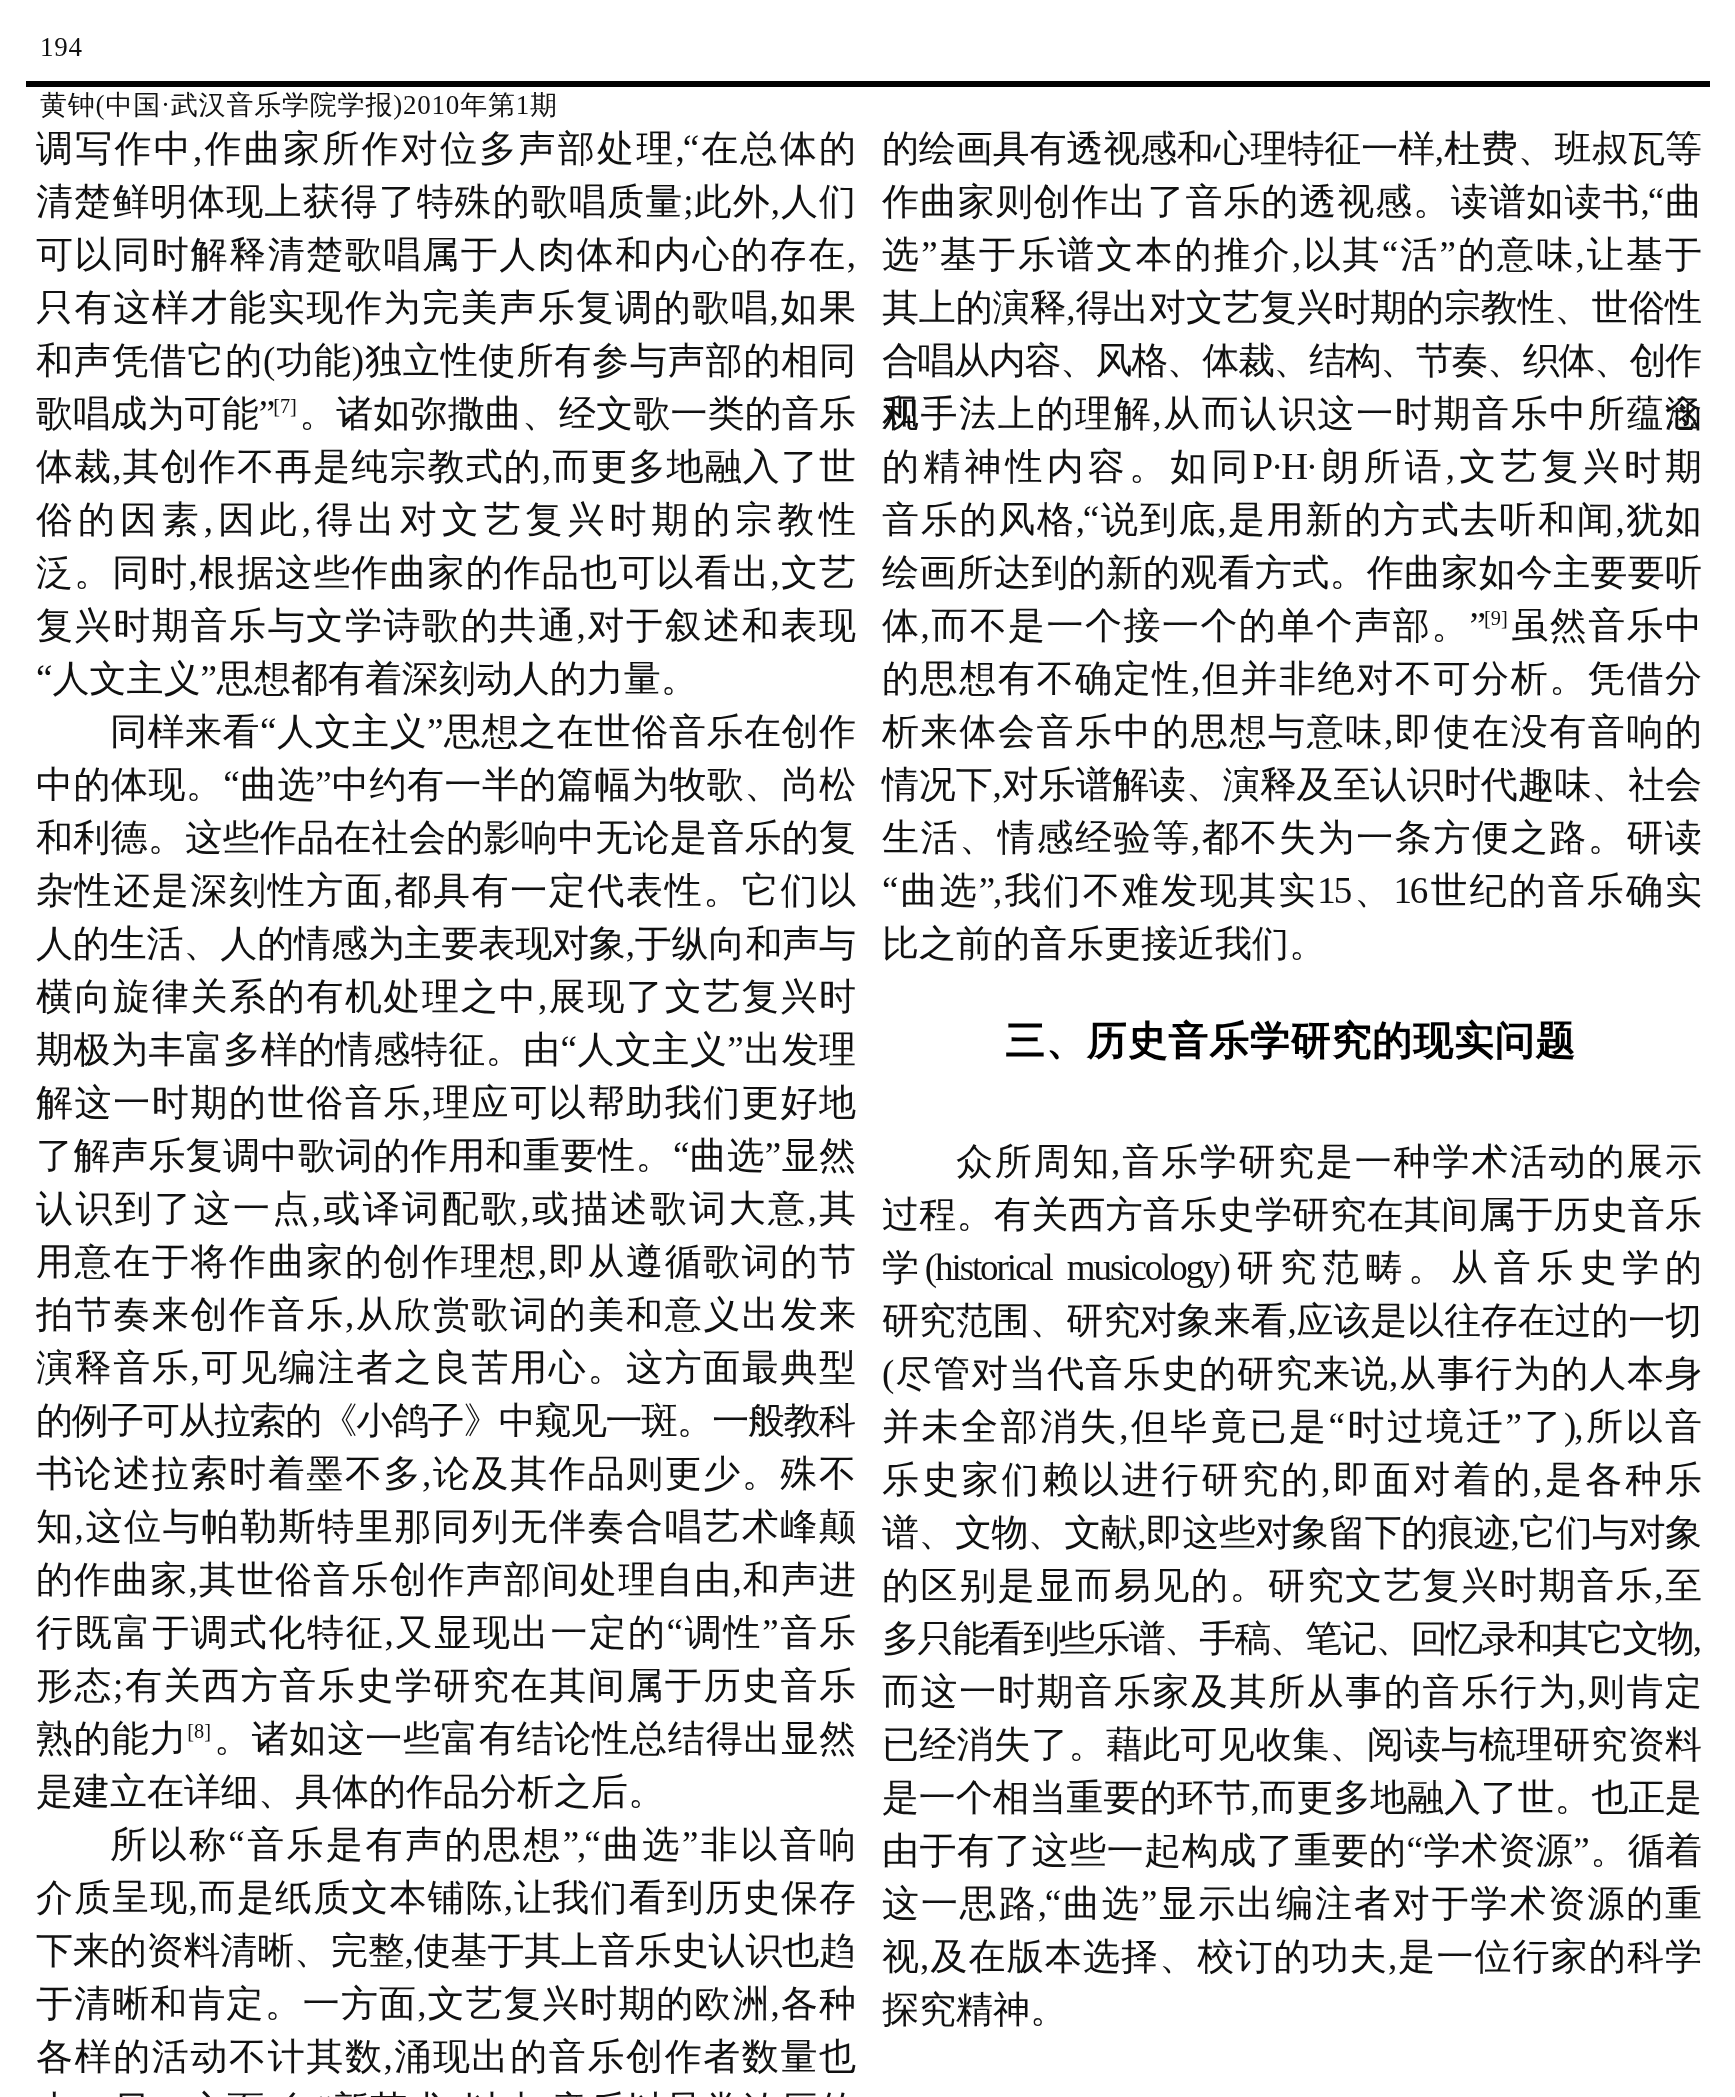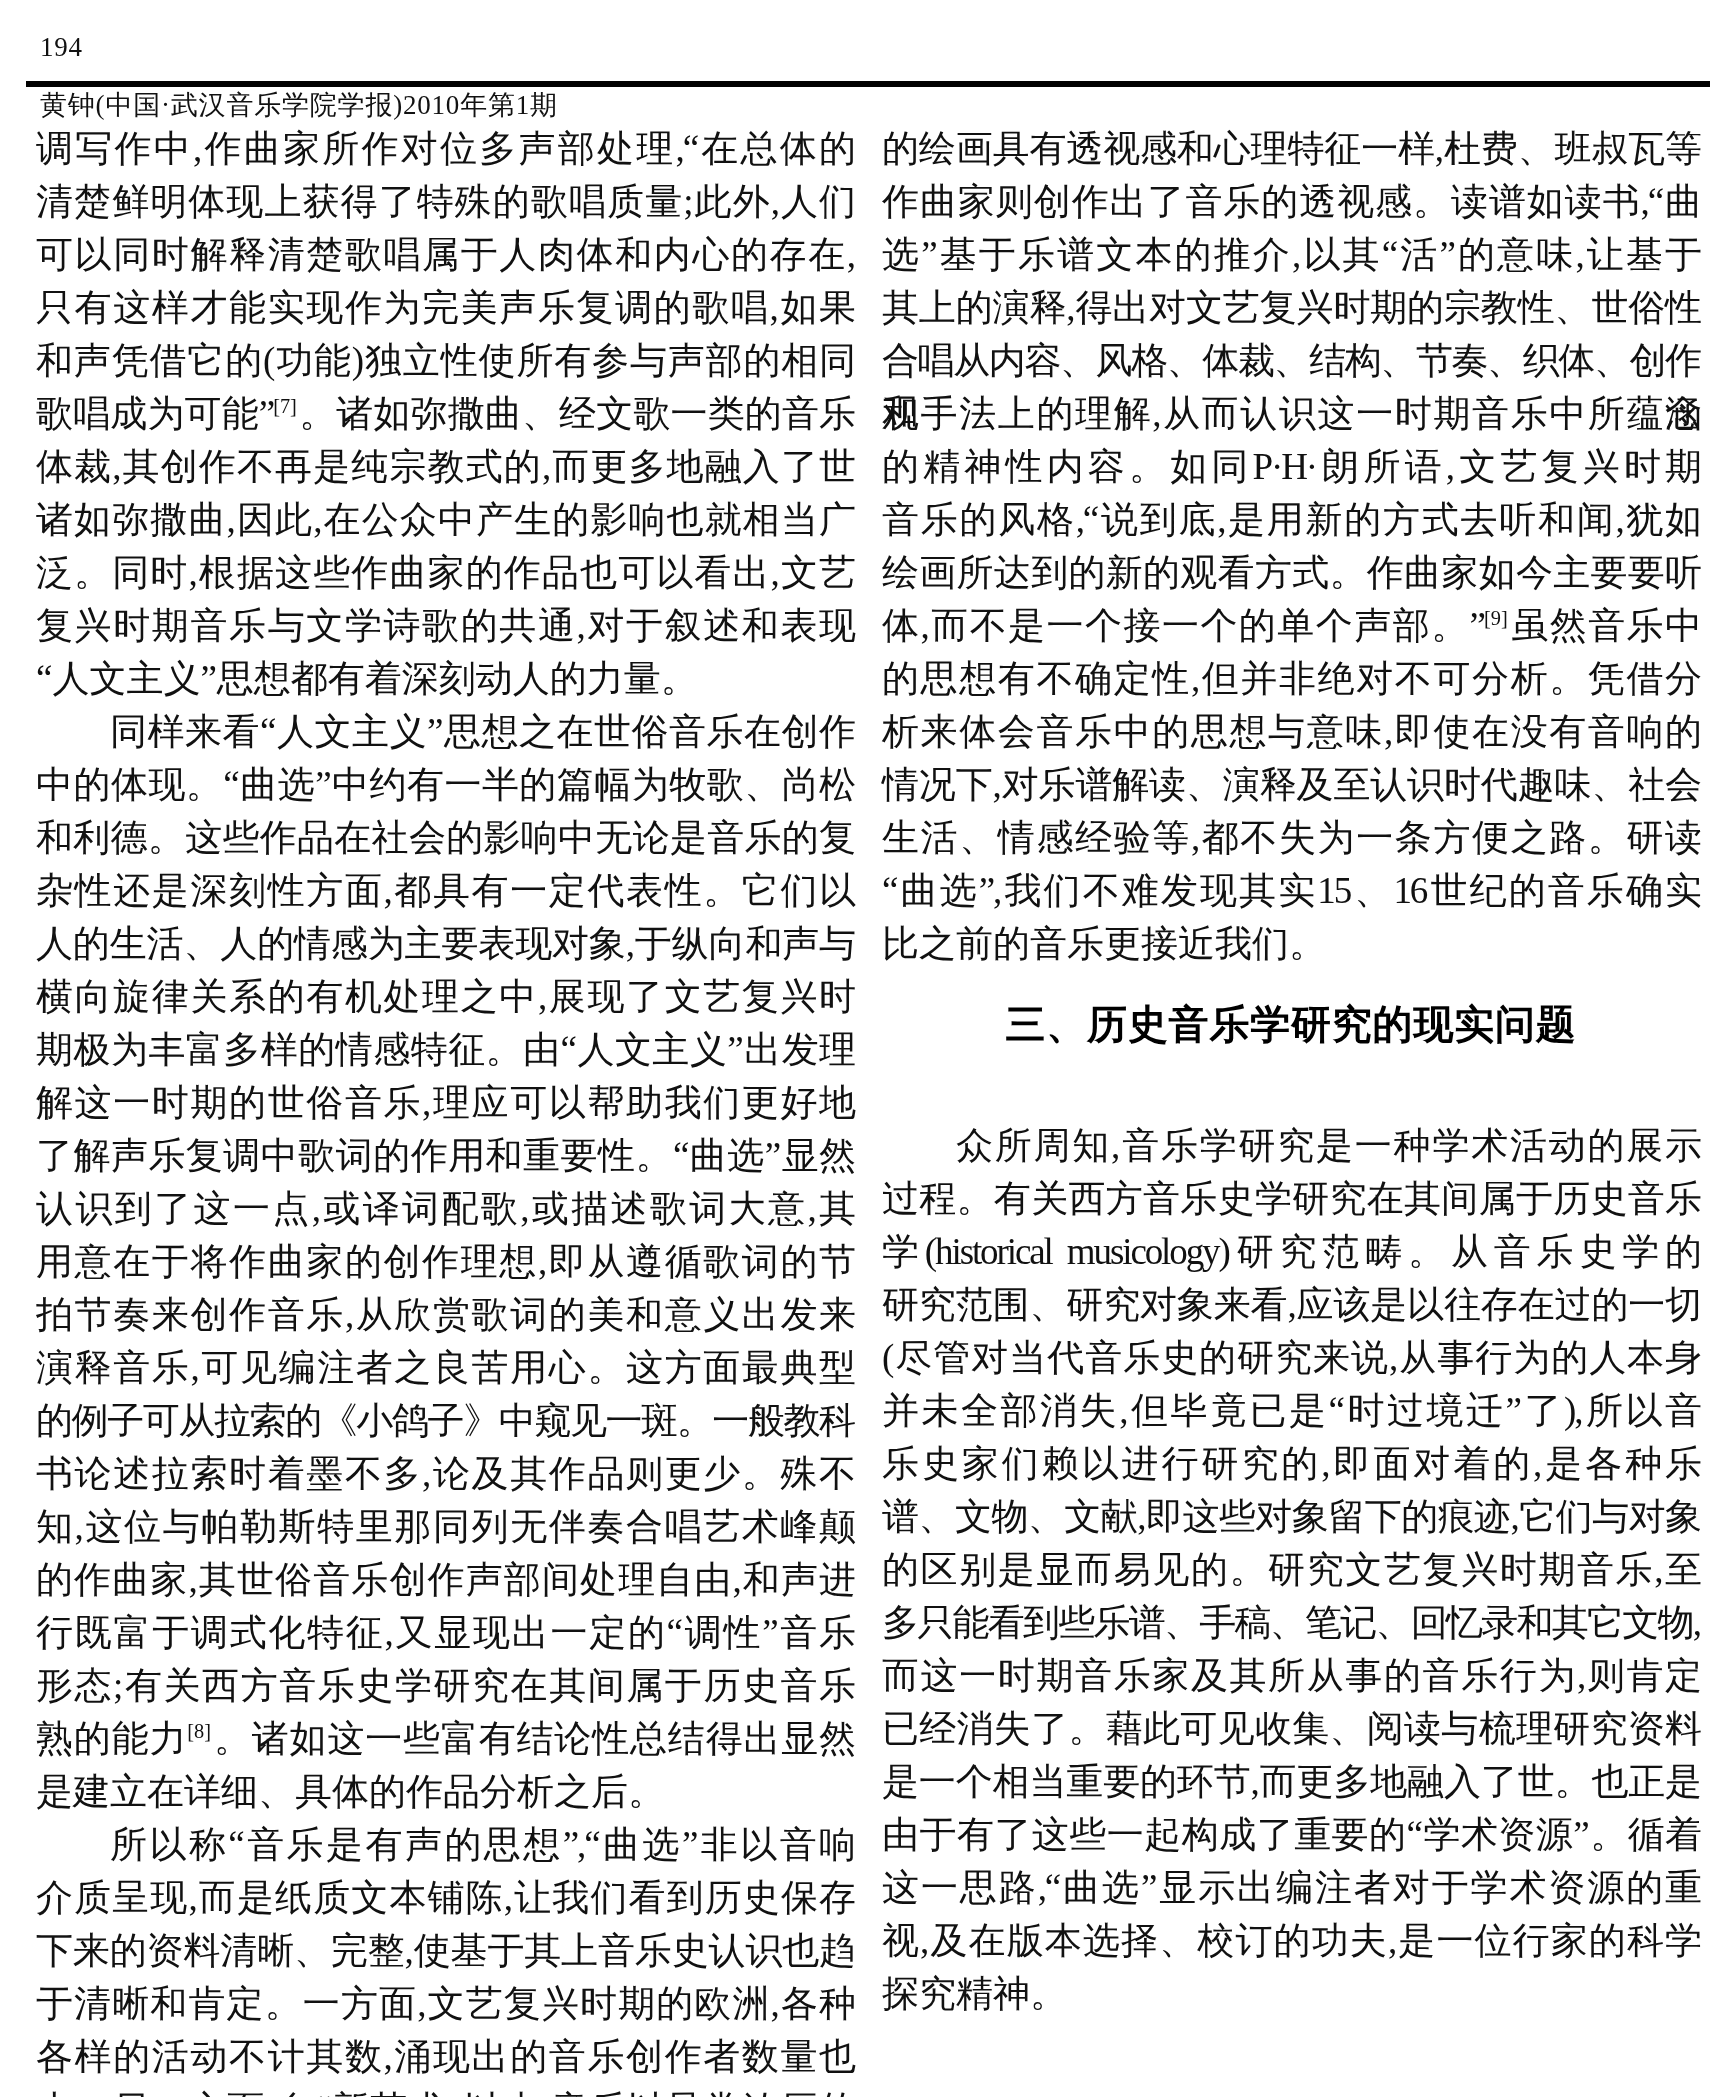--- a/index.html
+++ b/index.html
@@ -69,21 +69,21 @@
     letter-spacing: 0;
     vertical-align: super;
   }
   .sec-heading {
     font-family: "Liberation Sans", sans-serif;
     font-weight: bold;
     font-size: 40px;
     line-height: 53px;
     letter-spacing: 0.8px;
     text-align: center;
-    margin-top: 28px;
+    margin-top: 44px;
     margin-bottom: 68px;
     color: #000000;
   }
 </style>
 </head>
 <body>
 
 <div class="page-header">
   <span>194</span>
   <span>黄钟(中国·武汉音乐学院学报)2010年第1期</span>
@@ -92,21 +92,21 @@
 <div class="header-rule"></div>
 
 <div class="column left" id="col-left">
     <div class="line">调写作中,作曲家所作对位多声部处理,“在总体的</div>
     <div class="line">清楚鲜明体现上获得了特殊的歌唱质量;此外,人们</div>
     <div class="line">可以同时解释清楚歌唱属于人肉体和内心的存在,</div>
     <div class="line">只有这样才能实现作为完美声乐复调的歌唱,如果</div>
     <div class="line">和声凭借它的(功能)独立性使所有参与声部的相同</div>
     <div class="line">歌唱成为可能”<sup>[7]</sup>。诸如弥撒曲、经文歌一类的音乐</div>
     <div class="line">体裁,其创作不再是纯宗教式的,而更多地融入了世</div>
-    <div class="line">诸如弥撒曲,因此,在公众中产生的影响也就相当广</div>
+    <div class="line">俗的因素,因此,得出对文艺复兴时期的宗教性</div>
     <div class="line">泛。同时,根据这些作曲家的作品也可以看出,文艺</div>
     <div class="line">复兴时期音乐与文学诗歌的共通,对于叙述和表现</div>
     <div class="line end">“人文主义”思想都有着深刻动人的力量。</div>
     <div class="line ind">同样来看“人文主义”思想之在世俗音乐在创作</div>
     <div class="line">中的体现。“曲选”中约有一半的篇幅为牧歌、尚松</div>
     <div class="line">和利德。这些作品在社会的影响中无论是音乐的复</div>
     <div class="line">杂性还是深刻性方面,都具有一定代表性。它们以</div>
     <div class="line">人的生活、人的情感为主要表现对象,于纵向和声与</div>
     <div class="line">横向旋律关系的有机处理之中,展现了文艺复兴时</div>
     <div class="line">期极为丰富多样的情感特征。由“人文主义”出发理</div>

